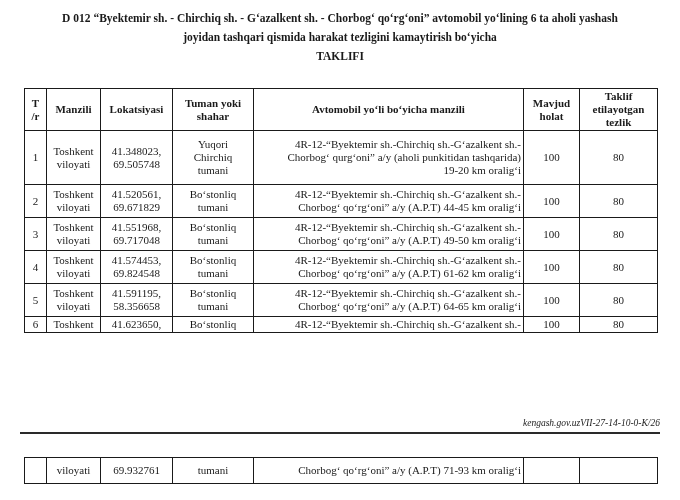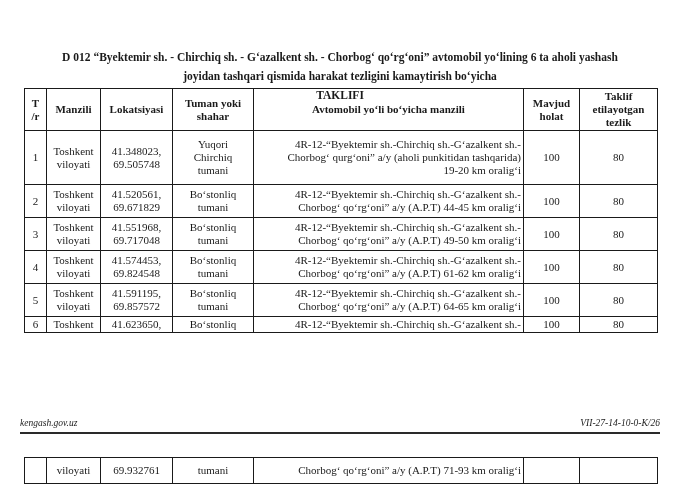--- a/index.html
+++ b/index.html
@@ -11,21 +11,20 @@
     font-family: "Liberation Serif", serif;
     color: #1a1a1a;
   }
   .title-block {
     position: absolute;
     top: 9px; left: 0; width: 680px;
     text-align: center;
     font-weight: bold;
     font-size: 11.5px;
     line-height: 19px;
-    margin-top: 39px;
   }
   .title-line { white-space: nowrap; }
 
   table.doc-table {
     position: absolute;
     left: 24px;
     border-collapse: collapse;
     table-layout: fixed;
     width: 633px;
     font-size: 11px;
@@ -50,21 +49,21 @@
   tr.row-short { height: 16px; }
   tr.cont-row  { height: 26px; }
 
   .footer {
     position: absolute;
     top: 417px; left: 20px; width: 640px;
     font-size: 9.5px;
     font-style: italic;
     line-height: 13px;
   }
-  .footer-inner { display: flex; justify-content: space-between; }
+  .footer-inner { display: flex; justify-content: flex-end; }
   .footer-rule {
     position: absolute;
     top: 432px; left: 20px; width: 640px;
     border-top: 2px solid #2a2a2a;
     height: 0;
   }
 </style>
 </head>
 <body>
 
@@ -151,21 +150,21 @@
       <td class="col-yol">4R-12-“Byektemir sh.-Chirchiq sh.-G‘azalkent sh.-
 Chorbog‘ qo‘rg‘oni” a/y (A.P.T) 61-62 km oralig‘i</td>
       <td>100</td>
       <td>80</td>
     </tr>
     <tr class="row-mid">
       <td>5</td>
       <td>Toshkent
 viloyati</td>
       <td>41.591195,
-69.857572</td>
+58.356658</td>
       <td>Bo‘stonliq
 tumani</td>
       <td class="col-yol">4R-12-“Byektemir sh.-Chirchiq sh.-G‘azalkent sh.-
 Chorbog‘ qo‘rg‘oni” a/y (A.P.T) 64-65 km oralig‘i</td>
       <td>100</td>
       <td>80</td>
     </tr>
     <tr class="row-short">
       <td>6</td>
       <td>Toshkent</td>

